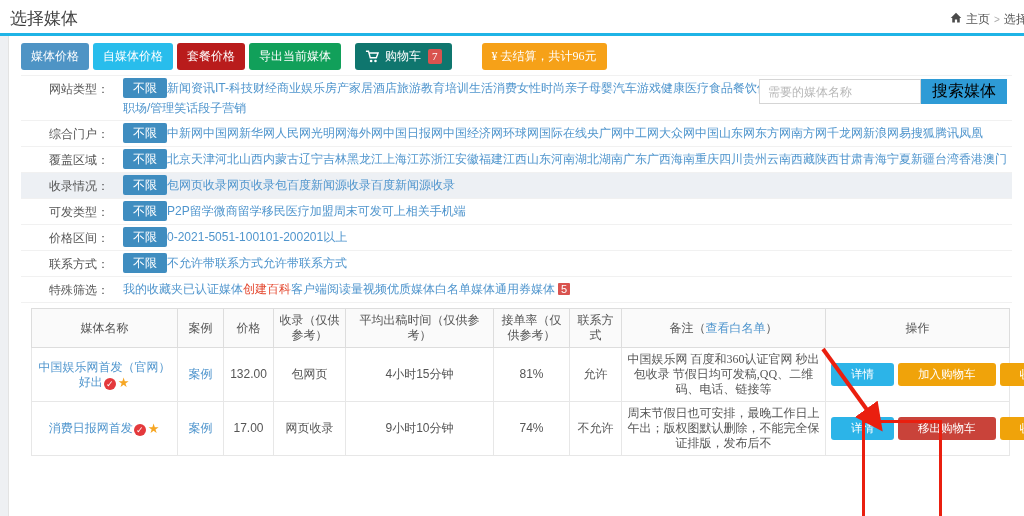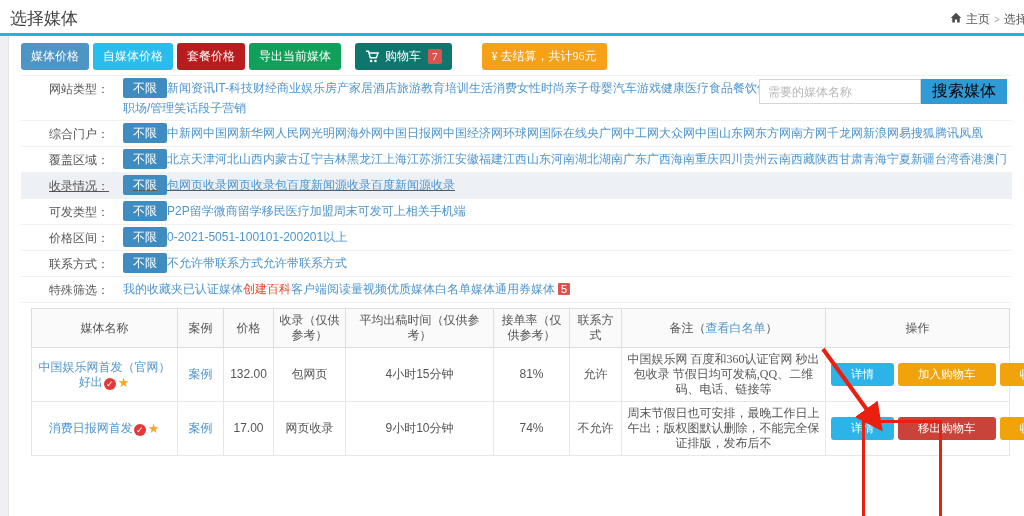--- a/index.html
+++ b/index.html
@@ -15,21 +15,21 @@
   .toolbar { display:flex; align-items:center; margin:7px 0 0 12px; height:26px; }
   .tb-btn { display:inline-flex; align-items:center; color:#fff; border:none; border-radius:3px; font-size:12px; padding:5px 10px; margin-right:4px; cursor:pointer; font-family:Liberation Serif, serif; }
   .tb-badge { background:#d9534f; color:#fff; border-radius:2px; padding:0 4px; margin-left:7px; font-size:11px; line-height:15px; }
   .cart-ic { margin-right:6px; display:inline-flex; }
   .searchbox { position:absolute; top:43px; right:17px; display:flex; }
   .searchbox input { width:162px; height:25px; border:1px solid #d5d5d5; padding:0 8px; font-size:12px; color:#555; outline:none; font-family:inherit; }
   .searchbox input::placeholder { color:#b8b8b8; }
   .search-btn { height:25px; background:#2e9bd6; color:#000000; border:none; font-size:16px; padding:0 11px; cursor:pointer; font-family:inherit; }
   .filters { margin:6px 12px 0 12px; border-top:1px solid #f1f1f1; }
   .f-row { display:flex; border-bottom:1px solid #f1f1f1; padding:2px 0; }
-  .f-row.hl { background:#edf0f4;text-decoration:underline; }
+  .f-row.hl { background:#edf0f4; }
   .f-label { width:88px; min-width:88px; text-align:right; color:#555; line-height:20px; padding-top:1px; }
   .f-items { display:flex; flex-wrap:wrap; margin-left:14px; line-height:20px; align-content:flex-start; }
   .f-opt { color:#4f95cd; cursor:pointer; white-space:nowrap; }
   .f-opt.sel { background:#3f8dc0; color:#fff; padding:0 10px; border-radius:2px; }
   .f-opt.redlink { color:#e4472e; }
   .f-badge { background:#d9534f; color:#fff; padding:0 3px; margin-left:3px; border-radius:1px; font-size:11px; }
   table.media { border-collapse:collapse; margin:5px 0 0 22px; width:978px; table-layout:fixed; font-size:12px; }
   table.media th { background:#fafafa; border:1px solid #ddd; color:#555; font-weight:normal; padding:4px 3px; line-height:15px; text-align:center; }
   table.media td { border:1px solid #e7e7e7; color:#555; padding:4px 3px; line-height:15px; text-align:center; vertical-align:middle; }
   .red-text { color:#e4393c; }

